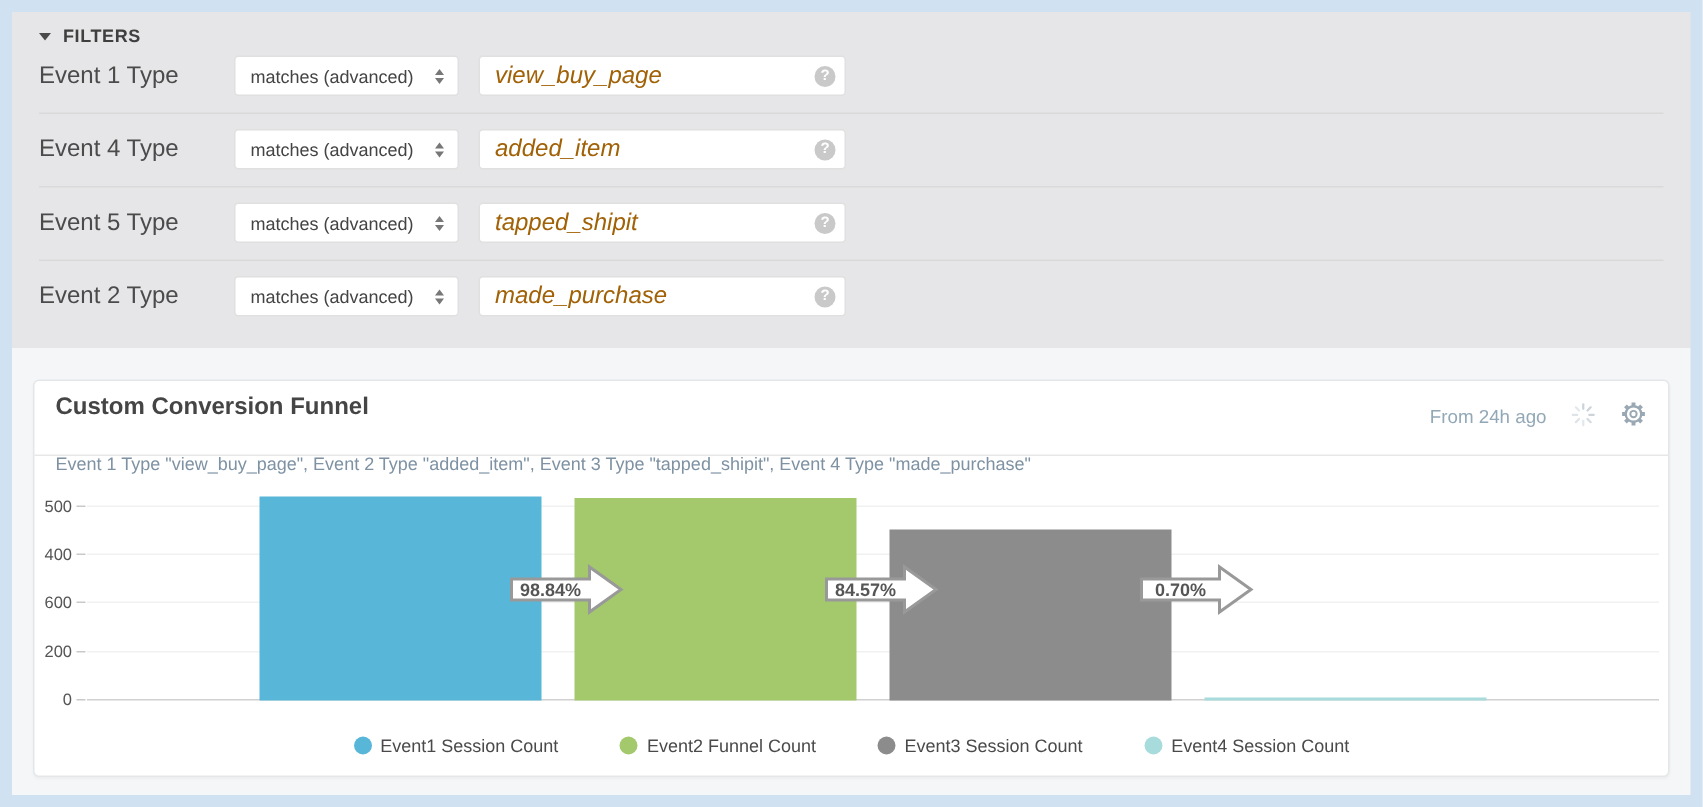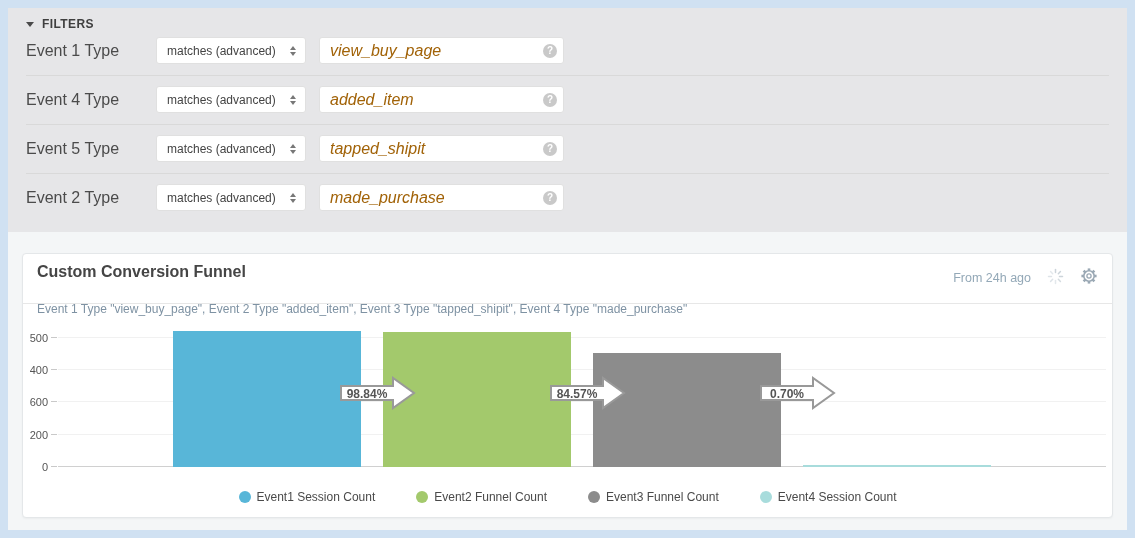--- a/index.html
+++ b/index.html
@@ -223,21 +223,21 @@
             <div class="legend-item">
               <span class="dot" style="background: rgb(88, 182, 216);"></span>
               <span>Event1 Session Count</span>
             </div>
             <div class="legend-item">
               <span class="dot" style="background: rgb(163, 201, 108);"></span>
               <span>Event2 Funnel Count</span>
             </div>
             <div class="legend-item">
               <span class="dot" style="background: rgb(140, 140, 140);"></span>
-              <span>Event3 Funnel Count</span>
+              <span>Event3 Session Count</span>
             </div>
             <div class="legend-item">
               <span class="dot" style="background: rgb(168, 220, 220);"></span>
               <span>Event4 Session Count</span>
             </div>
           </div>
       </div>
     </div>
   </section>
 </div>

